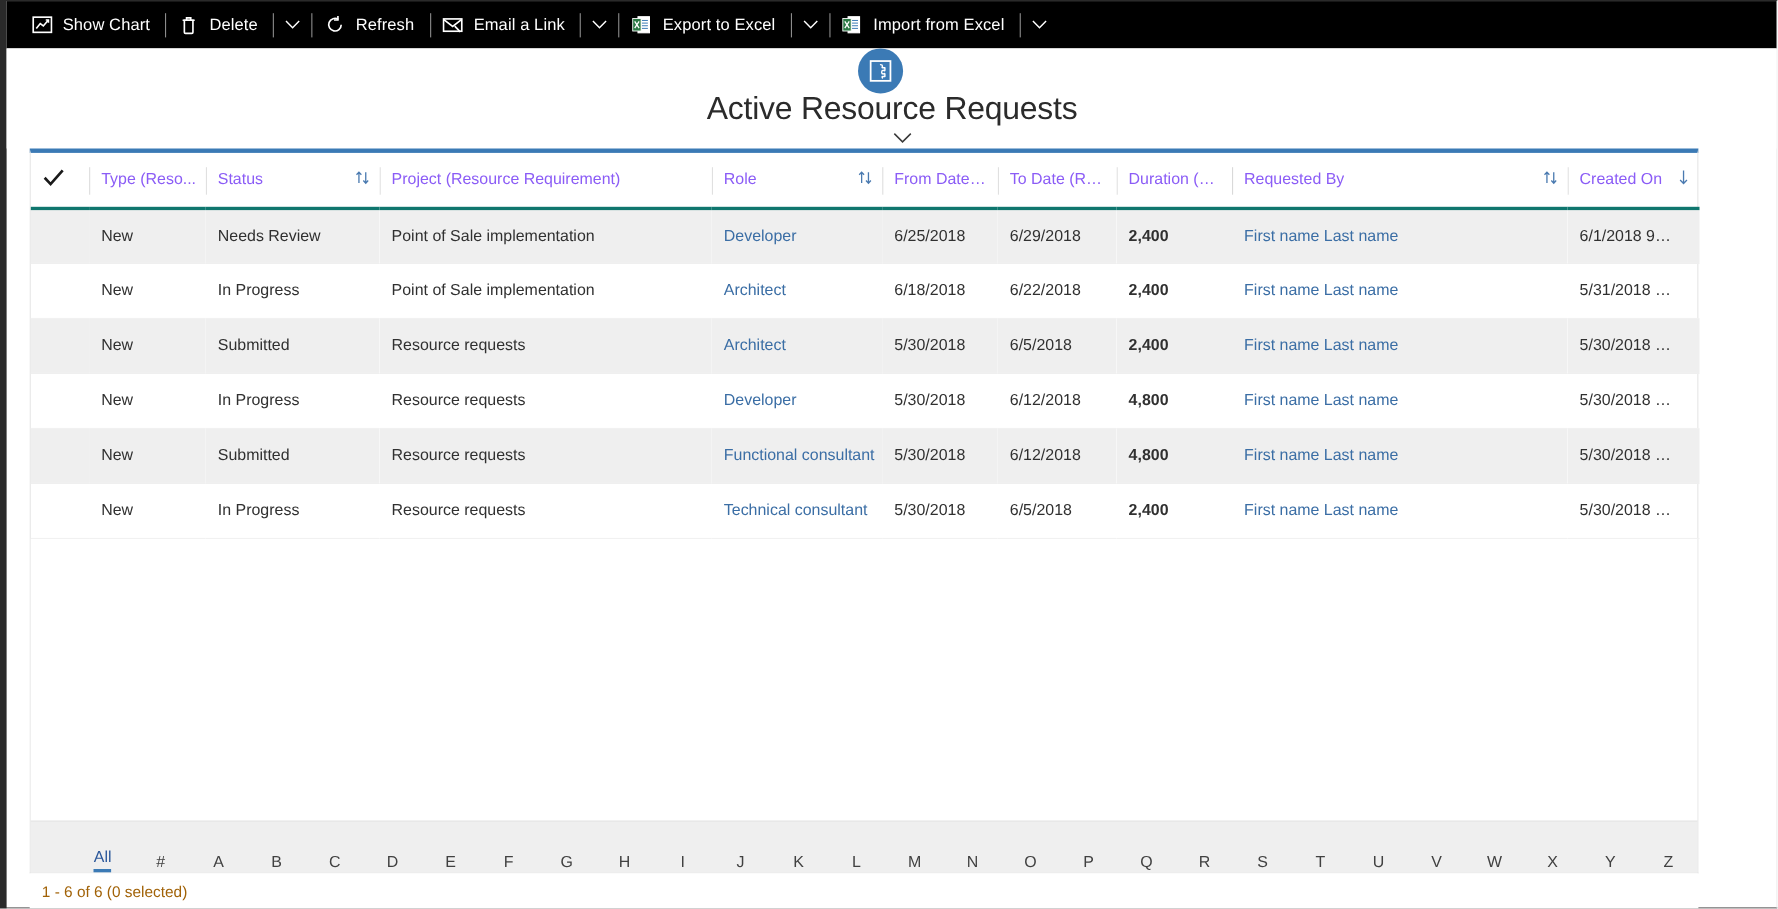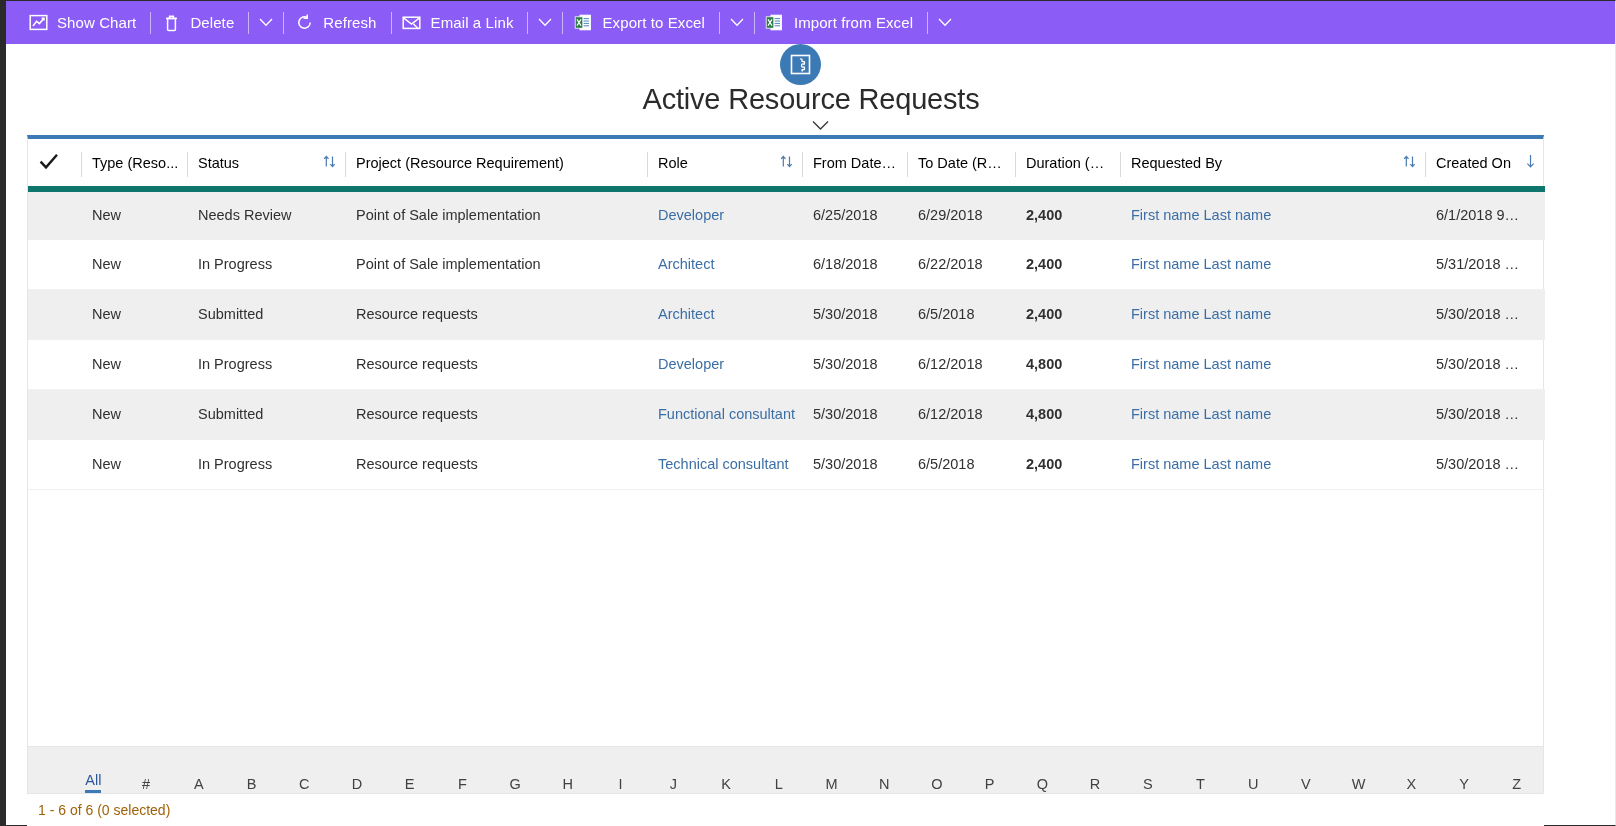--- a/index.html
+++ b/index.html
@@ -16,21 +16,21 @@
     background: #ffffff;
     border-left: 6px solid #2a2a2a;
     border-top: 1px solid #2a2a2a;
     border-bottom: 1px solid #2a2a2a;
     border-right: 1px solid #e8e8e8;
   }
 
   
   .cmdbar {
     height: 43px;
-    background: #8b5cf6;
+    background: #000000;
     display: flex;
     align-items: center;
     padding-left: 14px;
     color: #ffffff;
     font-size: 15px;
     white-space: nowrap;
   }
   .cmd-item {
     display: flex;
     align-items: center;
@@ -129,25 +129,25 @@
   }
   table.grid {
     width: 100%;
     border-collapse: collapse;
     table-layout: fixed;
     font-size: 14.5px;
   }
   table.grid th {
     height: 50px;
     font-weight: 400;
-    color: #000000;
+    color: #8b5cf6;
     font-size: 14.5px;
     text-align: left;
     padding: 0 0 0 11px;
-    border-bottom: 6px solid #0f766e;
+    border-bottom: 3px solid #0f766e;
     position: relative;
     white-space: nowrap;
     overflow: hidden;
     vertical-align: middle;
     cursor: pointer;
   }
   table.grid th .thinner {
     display: flex;
     align-items: center;
     justify-content: space-between;

